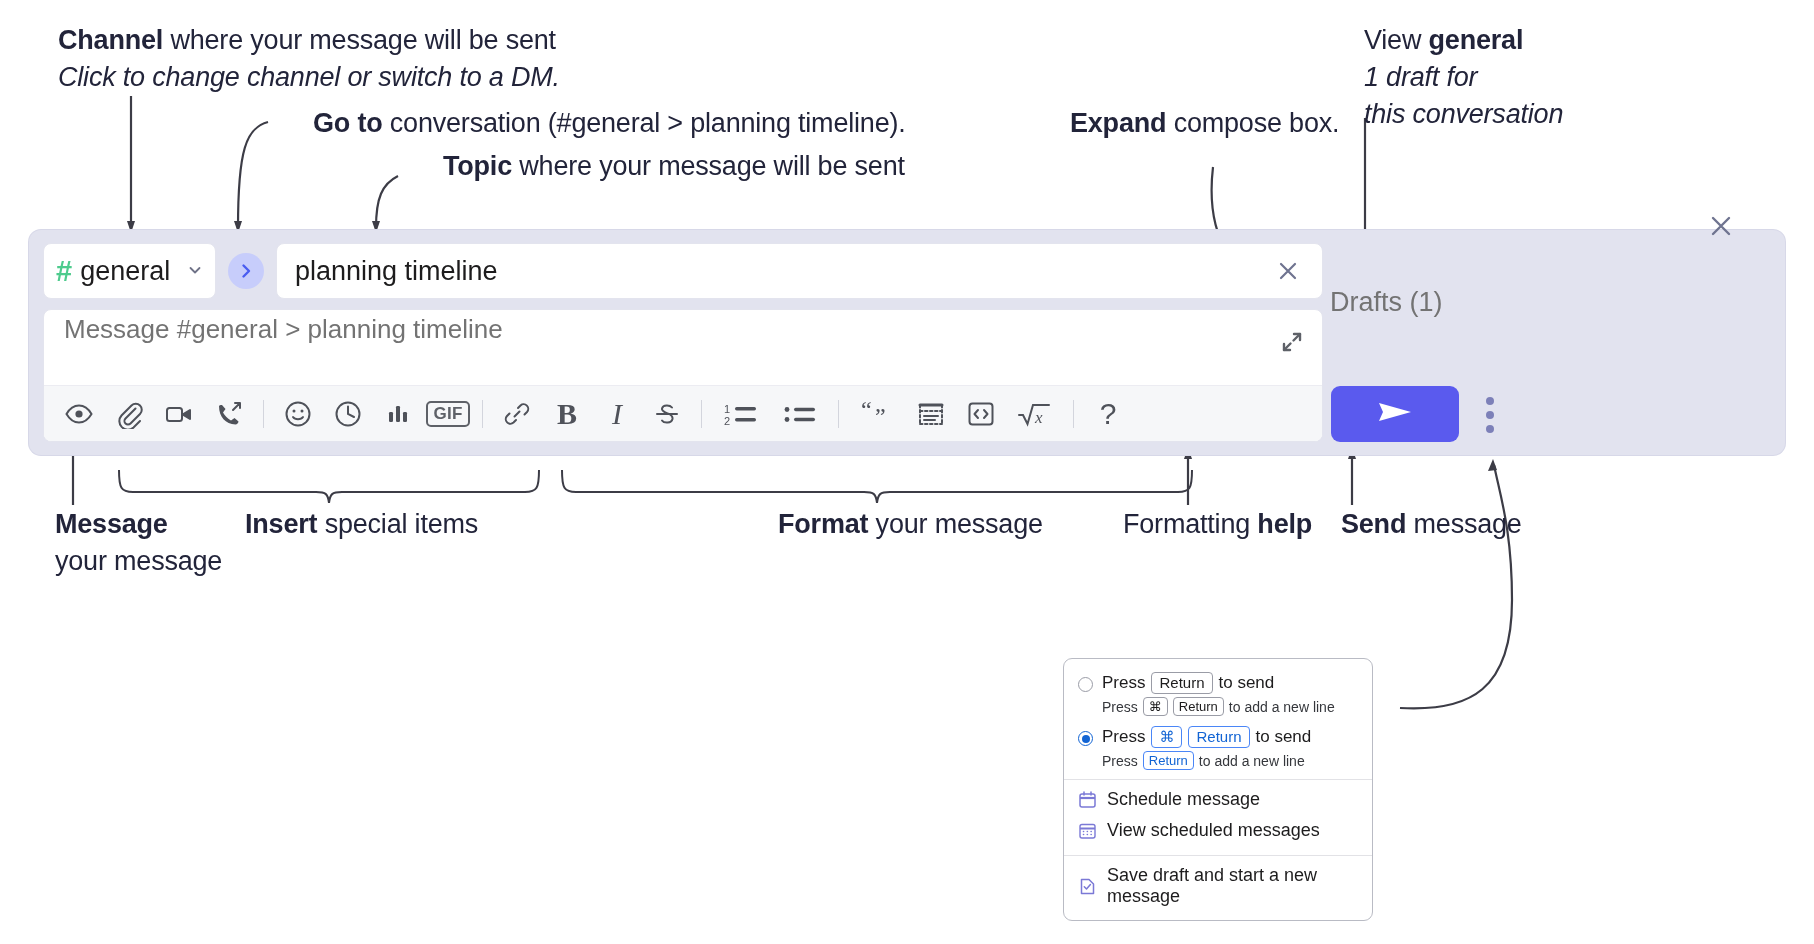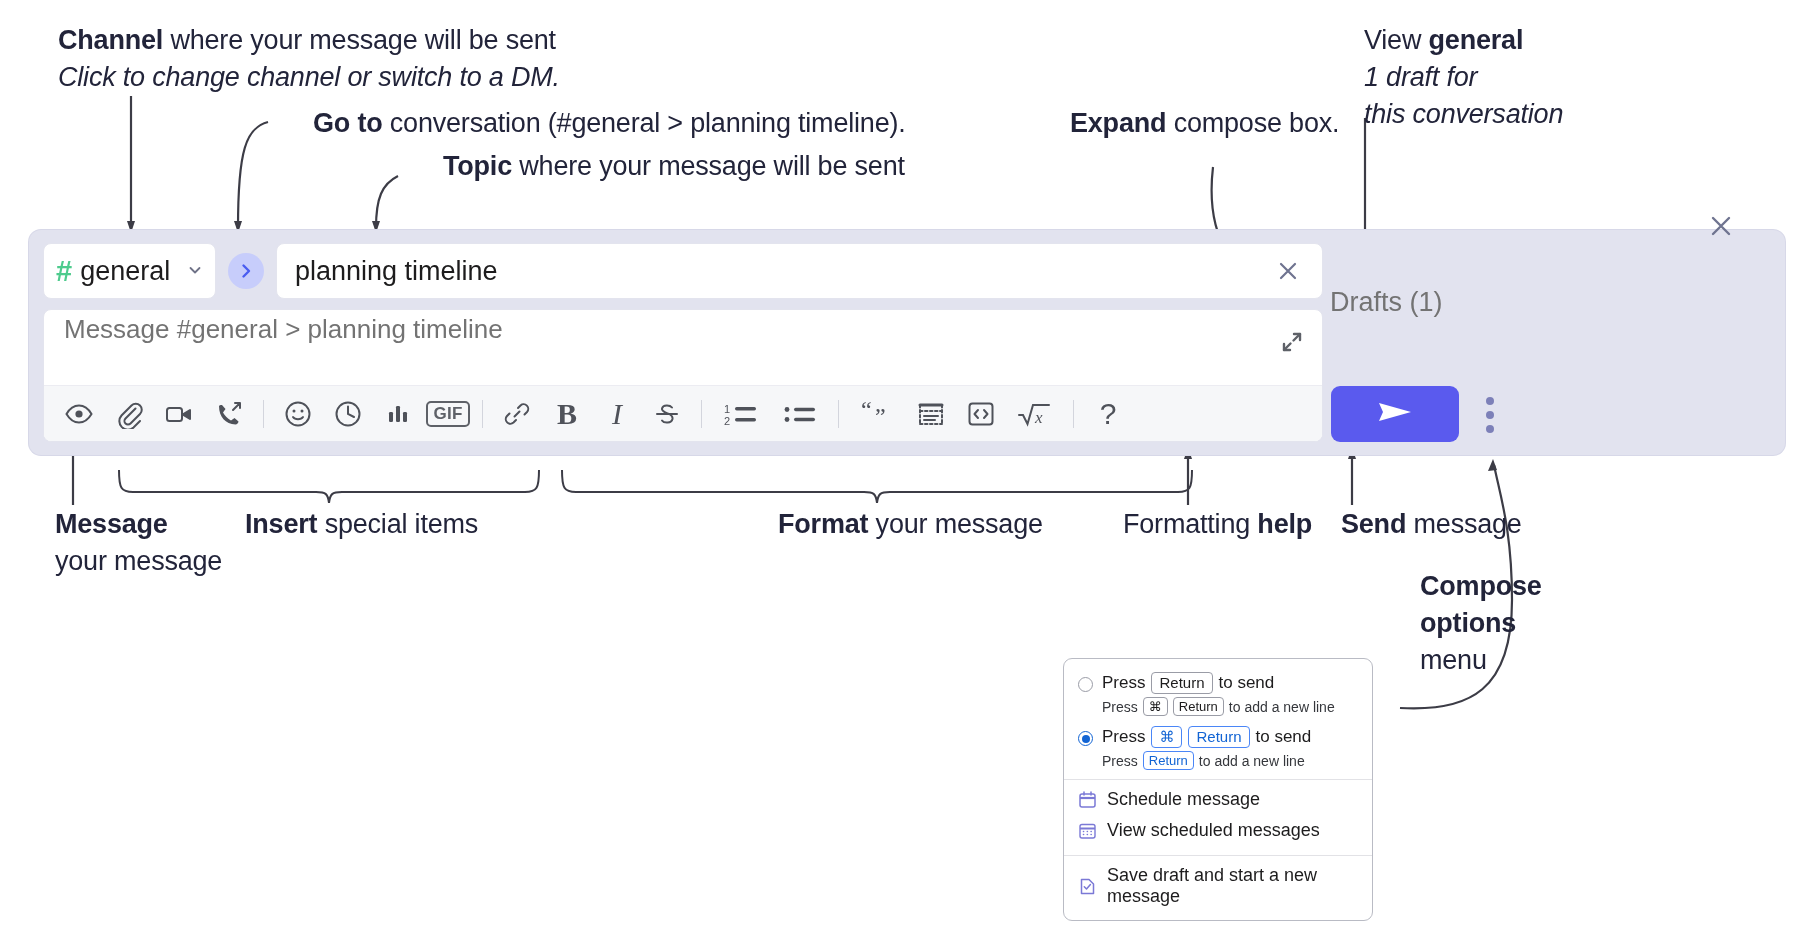--- a/index.html
+++ b/index.html
@@ -399,25 +399,20 @@
   </div>
 
   <div class="abs anno" style="left:1093px;top:506px;width:260px;">
     <span>Formatting </span><b>help</b>
   </div>
 
   <div class="abs anno" style="left:1311px;top:506px;width:300px;">
     <b>Send</b><span> message</span>
   </div>
 
-  <div class="abs anno" style="left:1390px;top:568px;width:240px;">
-    <div><b>Compose</b></div>
-    <div><b>options</b></div>
-    <div><span>menu</span></div>
-  </div>
 
   <div class="abs" id="options-menu">
 
     <div class="opt-row">
       <span class="radio"></span>
       <div>
         <div class="opt-main">
           <span>Press</span>
           <span class="key">Return</span>
           <span>to send</span>

